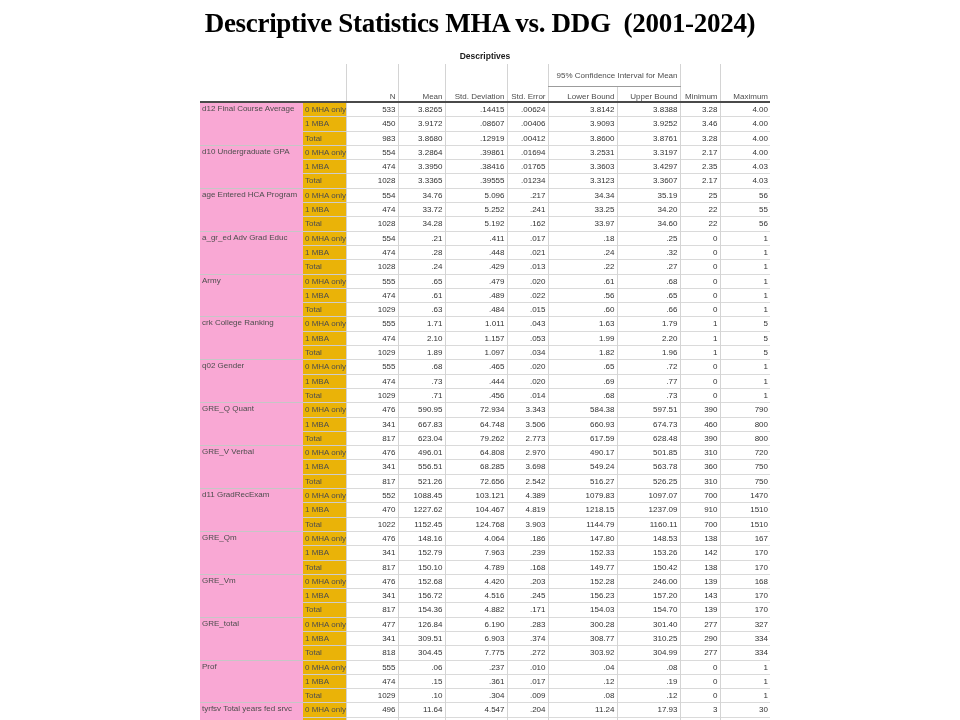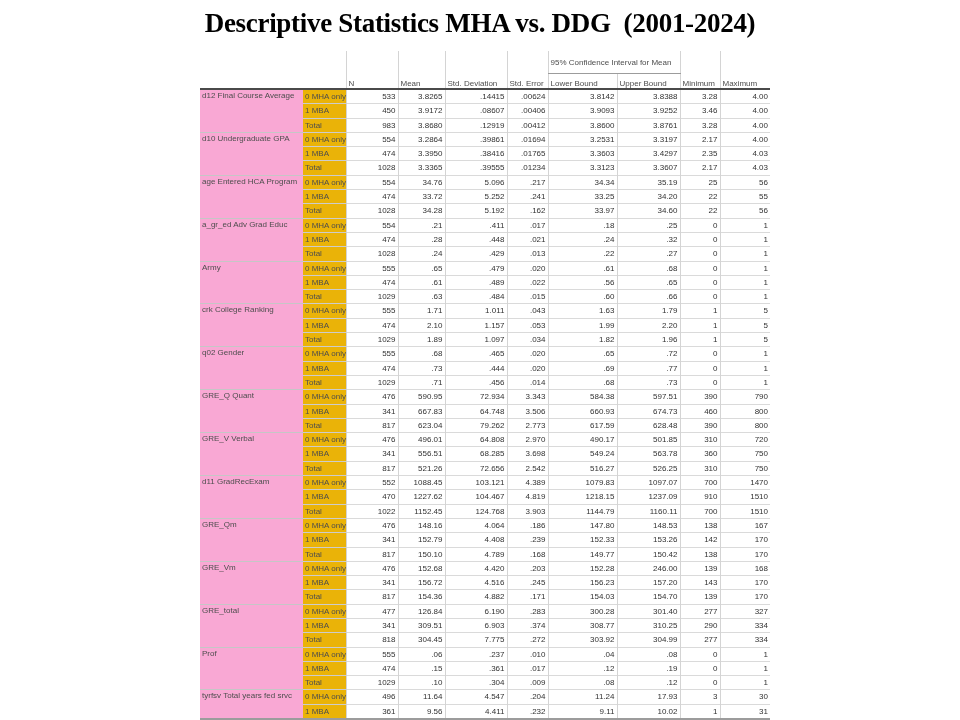--- a/index.html
+++ b/index.html
@@ -24,21 +24,21 @@
   table.spss{
     border-collapse:collapse;table-layout:fixed;width:570px;
     border-bottom:3px solid #9c9c9c;
     font-size:8px;
   }
   table.spss th, table.spss td{
     margin:0;padding:0 2px;overflow:hidden;white-space:nowrap;
     font-weight:normal;
   }
   thead th{
-    color:#4d4d4d;font-size:8px;text-align:left;vertical-align:bottom;
+    color:#4d4d4d;font-size:8px;text-align:right;vertical-align:bottom;
     padding-bottom:2px;
   }
   thead tr.h1 th{height:22px;vertical-align:middle;}
   thead tr.h2 th{height:14px;}
   thead{border-bottom:2px solid #4a4a4a;}
   th.ci{border-bottom:1px solid #9c9c9c;line-height:9px;padding-top:2px;}
   .vline{border-left:1px solid #d4d4d4;}
   td.varlabel{
     background:#f9a8d4;color:#4d4d4d;text-align:left;padding-left:3px;
     vertical-align:top;border-top:1px solid #c6c6c6;line-height:12px;
@@ -52,20 +52,21 @@
     border-top:1px solid #dadada;background:#ffffff;
   }
   tbody td{height:13.3px;line-height:13.3px;}
 </style>
 </head>
 <body>
 
 <div class="main-title">Descriptive Statistics MHA vs. DDG &nbsp;(2001-2024)</div>
 
 <div class="spss-container">
+  <div class="table-title">Descriptives</div>
   <table class="spss">
     <colgroup>
       <col style="width:103px">
         <col style="width:43px">
         <col style="width:52px">
       <col style="width:47px">
         <col style="width:62px">
         <col style="width:41px">
       <col style="width:69px">
         <col style="width:63px">
@@ -445,21 +446,21 @@
           <td class="num vline">.186</td>
           <td class="num vline">147.80</td>
           <td class="num vline">148.53</td>
           <td class="num vline">138</td>
           <td class="num vline">167</td>
         </tr>
         <tr>
           <td class="grouplabel">1 MBA</td>
           <td class="num vline">341</td>
           <td class="num vline">152.79</td>
-          <td class="num vline">4.408</td>
+          <td class="num vline">7.963</td>
           <td class="num vline">.239</td>
           <td class="num vline">152.33</td>
           <td class="num vline">153.26</td>
           <td class="num vline">142</td>
           <td class="num vline">170</td>
         </tr>
         <tr>
           <td class="grouplabel">Total</td>
           <td class="num vline">817</td>
           <td class="num vline">150.10</td>

